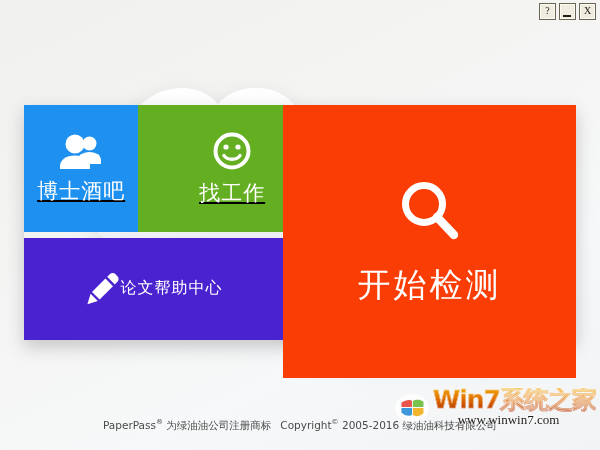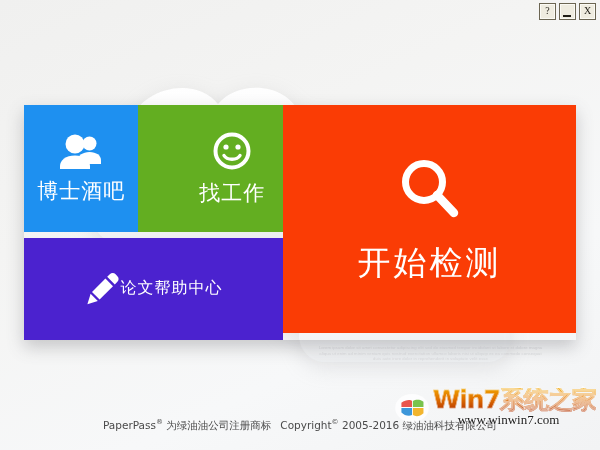--- a/index.html
+++ b/index.html
@@ -81,20 +81,21 @@
 
   #tiles-left {
     width: 259px;
     height: 235px;
     display: flex;
     flex-direction: column;
   }
   #tiles-top {
     display: flex;
     height: 140px;
+    text-decoration: underline;
   }
 
   .tile {
     position: relative;
     display: flex;
     flex-direction: column;
     align-items: center;
     justify-content: center;
     cursor: pointer;
     overflow: hidden;
@@ -128,21 +129,21 @@
   }
   #tile-bar .tile-label { margin-top: 8px; font-size: 21px; }
   #tile-job .tile-label { margin-top: 8px; font-size: 21px; }
   #tile-help .tile-label { font-size: 16px; }
 
   .tile-icon { display: block; }
 
   
   #tile-detect {
     width: 293px;
-    height: 228px;
+    height: 273px;
     background: #fa3c05;
     display: flex;
     flex-direction: column;
     align-items: center;
     justify-content: center;
     cursor: pointer;
   }
   #detect-label {
     color: #ffffff;
     font-size: 33px;

